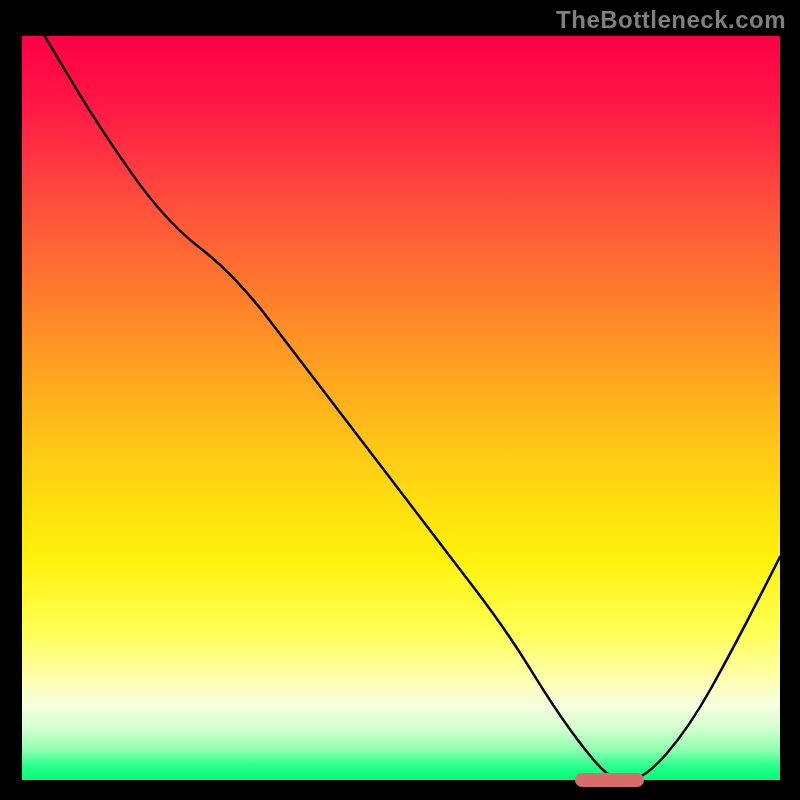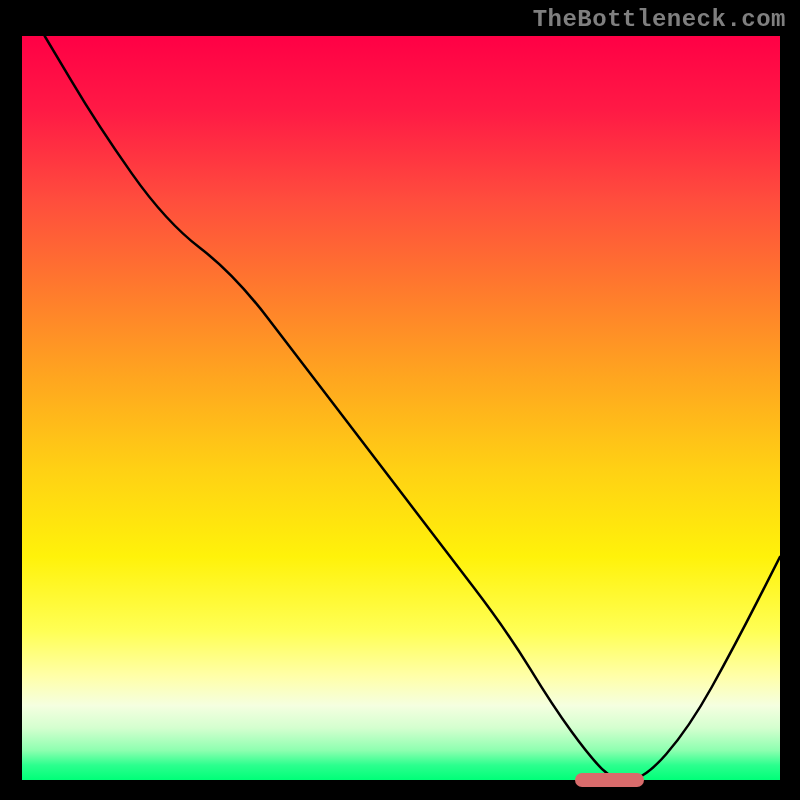--- a/index.html
+++ b/index.html
@@ -13,21 +13,21 @@
   .outer {
     position: relative;
     width: 800px;
     height: 800px;
     background: #000;
   }
   .watermark {
     position: absolute;
     top: 6px;
     right: 14px;
-    font-family: Liberation Mono, monospace;
+    font-family: Liberation Sans, sans-serif;
     font-size: 24px;
     font-weight: 600;
     color: #7f7f7f;
     letter-spacing: 0.5px;
     z-index: 5;
   }
   .plot-area {
     position: absolute;
     left: 22px;
     top: 36px;

